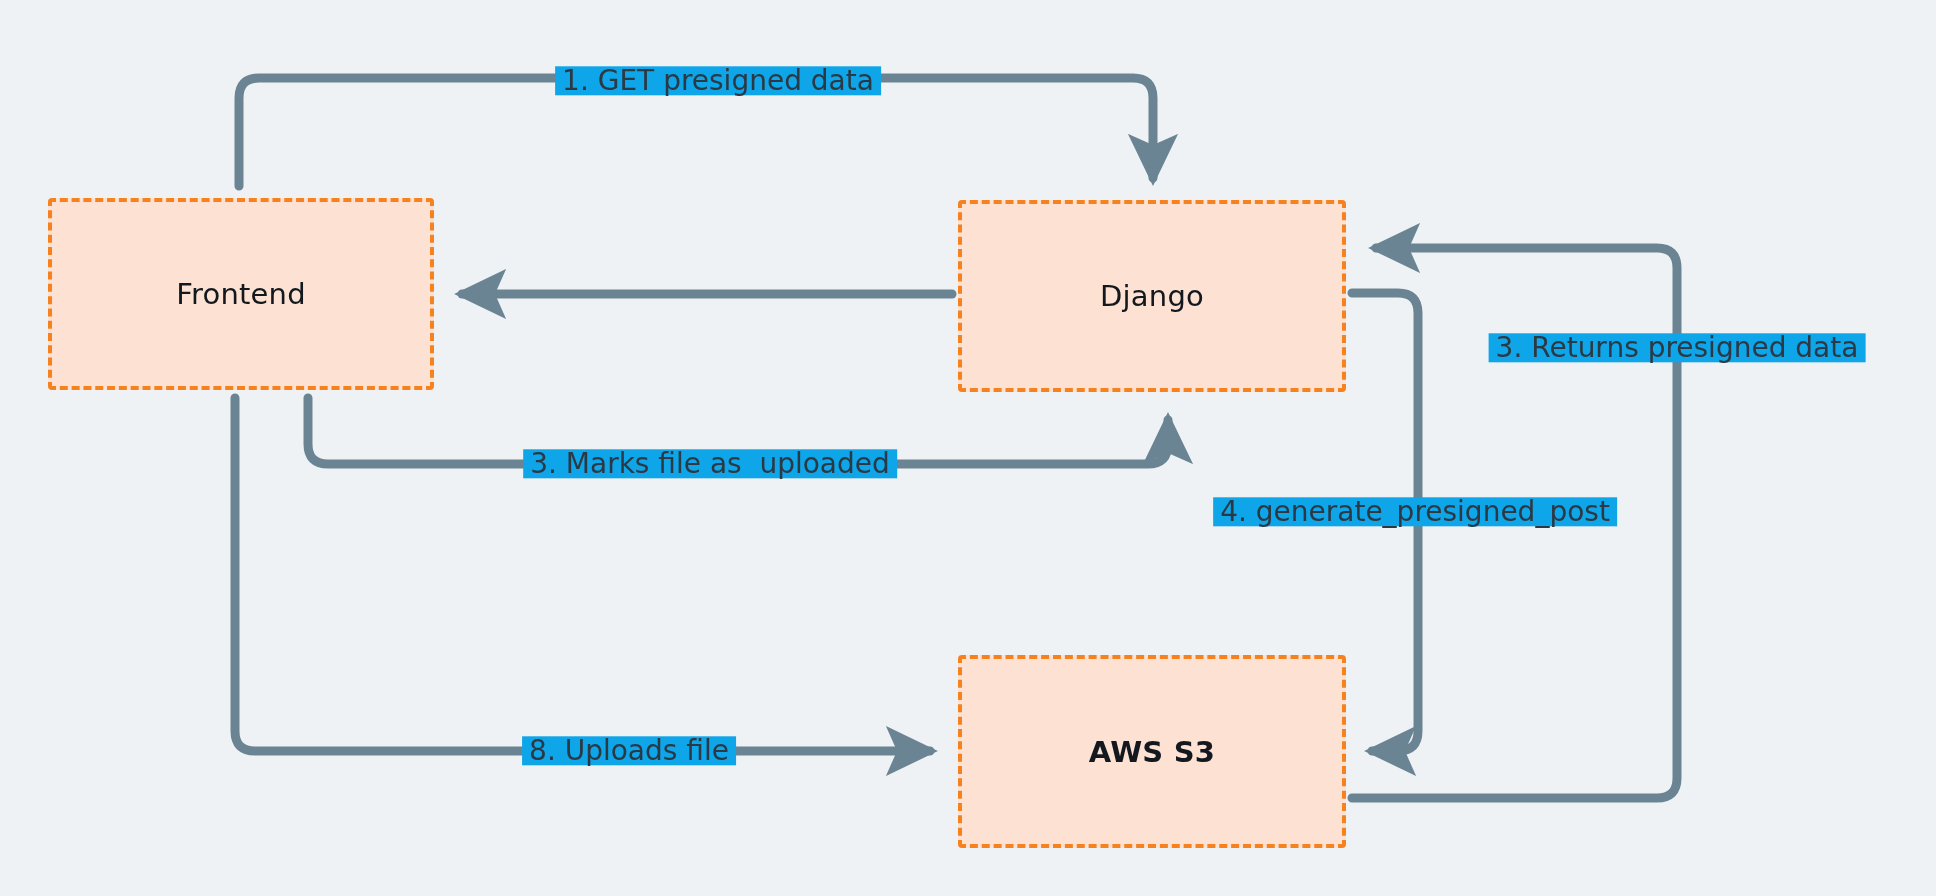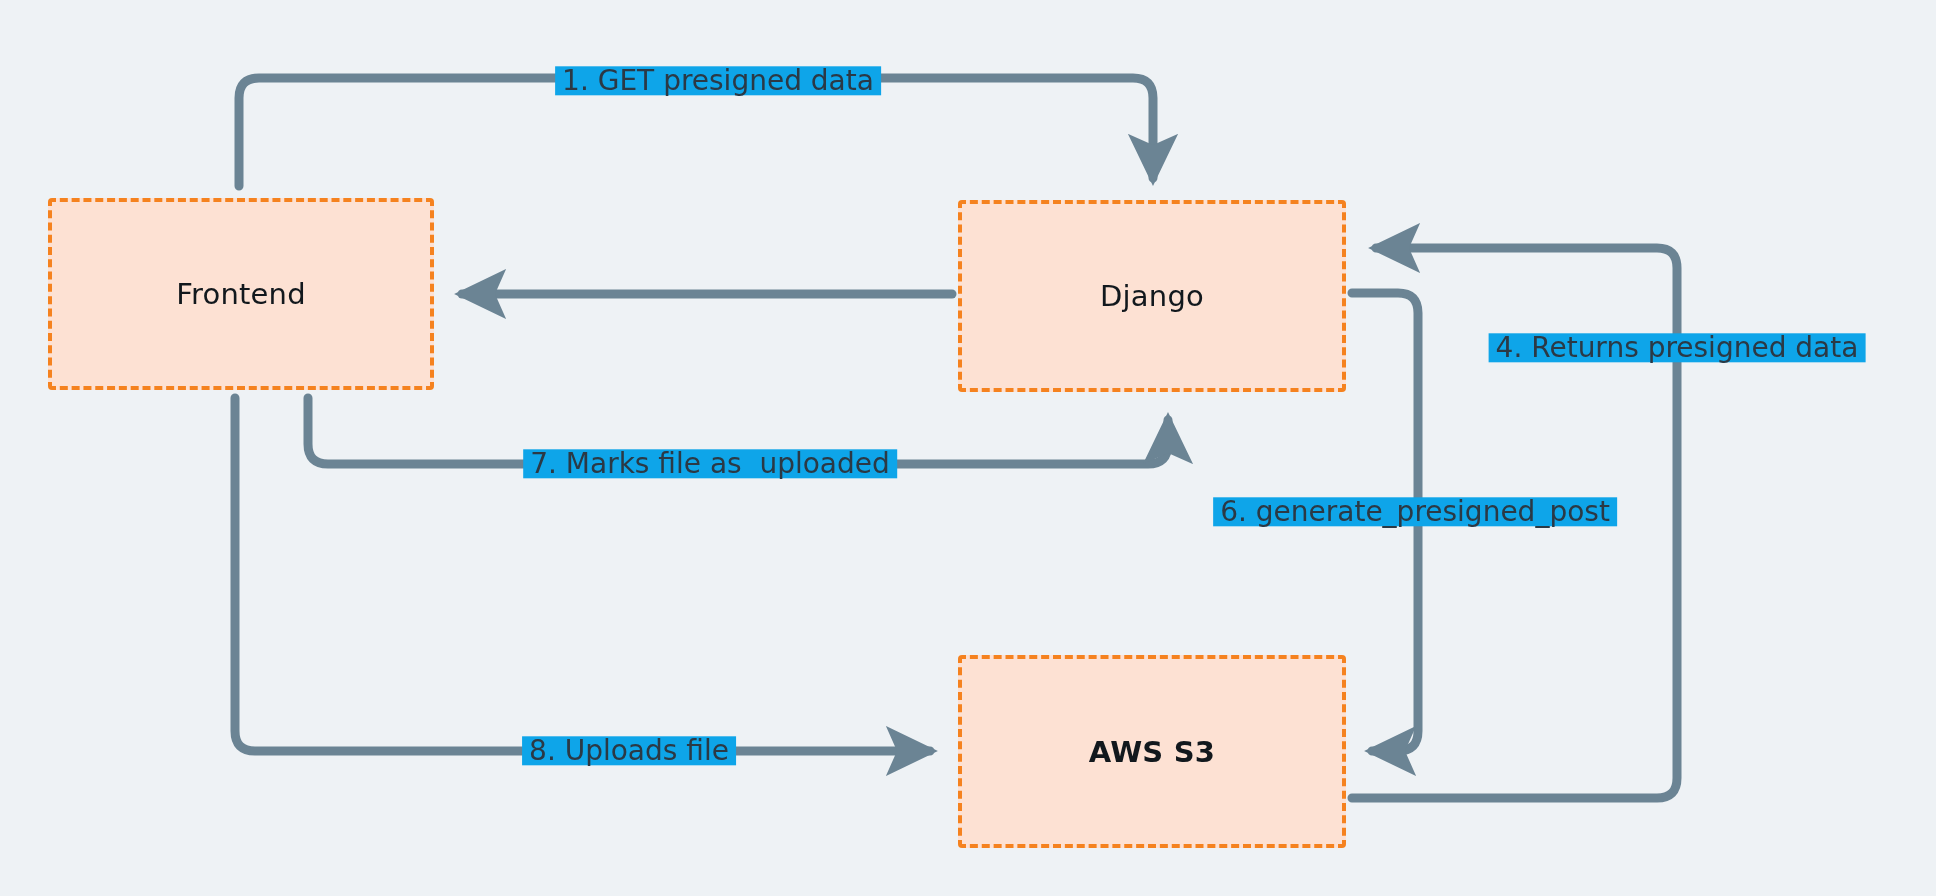--- a/index.html
+++ b/index.html
@@ -101,18 +101,18 @@
 
   <div class="node" id="node-django">
     <span class="node-label">Django</span>
   </div>
 
   <div class="node" id="node-awss3">
     <span class="node-label">AWS S3</span>
   </div>
 
   <div class="edge-label" id="label-1">1. GET presigned data</div>
-  <div class="edge-label" id="label-2">6. generate_presigned_post</div>
-  <div class="edge-label" id="label-3">4. Returns presigned data</div>
+  <div class="edge-label" id="label-2">4. generate_presigned_post</div>
+  <div class="edge-label" id="label-3">3. Returns presigned data</div>
   <div class="edge-label" id="label-5">8. Uploads file</div>
-  <div class="edge-label" id="label-6">7. Marks file as  uploaded</div>
+  <div class="edge-label" id="label-6">3. Marks file as  uploaded</div>
 
 </div>
 
 </body></html>

